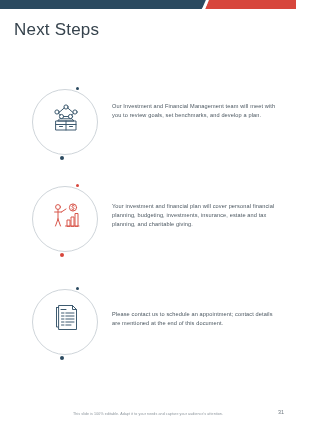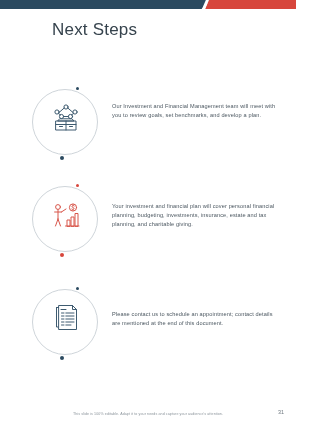--- a/index.html
+++ b/index.html
@@ -54,21 +54,20 @@
   
   .page-title {
     position: absolute;
     left: 14px;
     top: 20px;
     font-size: 17px;
     font-weight: 400;
     color: #36434d;
     letter-spacing: 0.2px;
     font-family: "Liberation Sans", sans-serif;
-    margin-left: 38px;
   }
 
   
   .row {
     position: absolute;
     left: 0;
     width: 296px;
     height: 92px;
     display: flex;
     align-items: flex-start;

